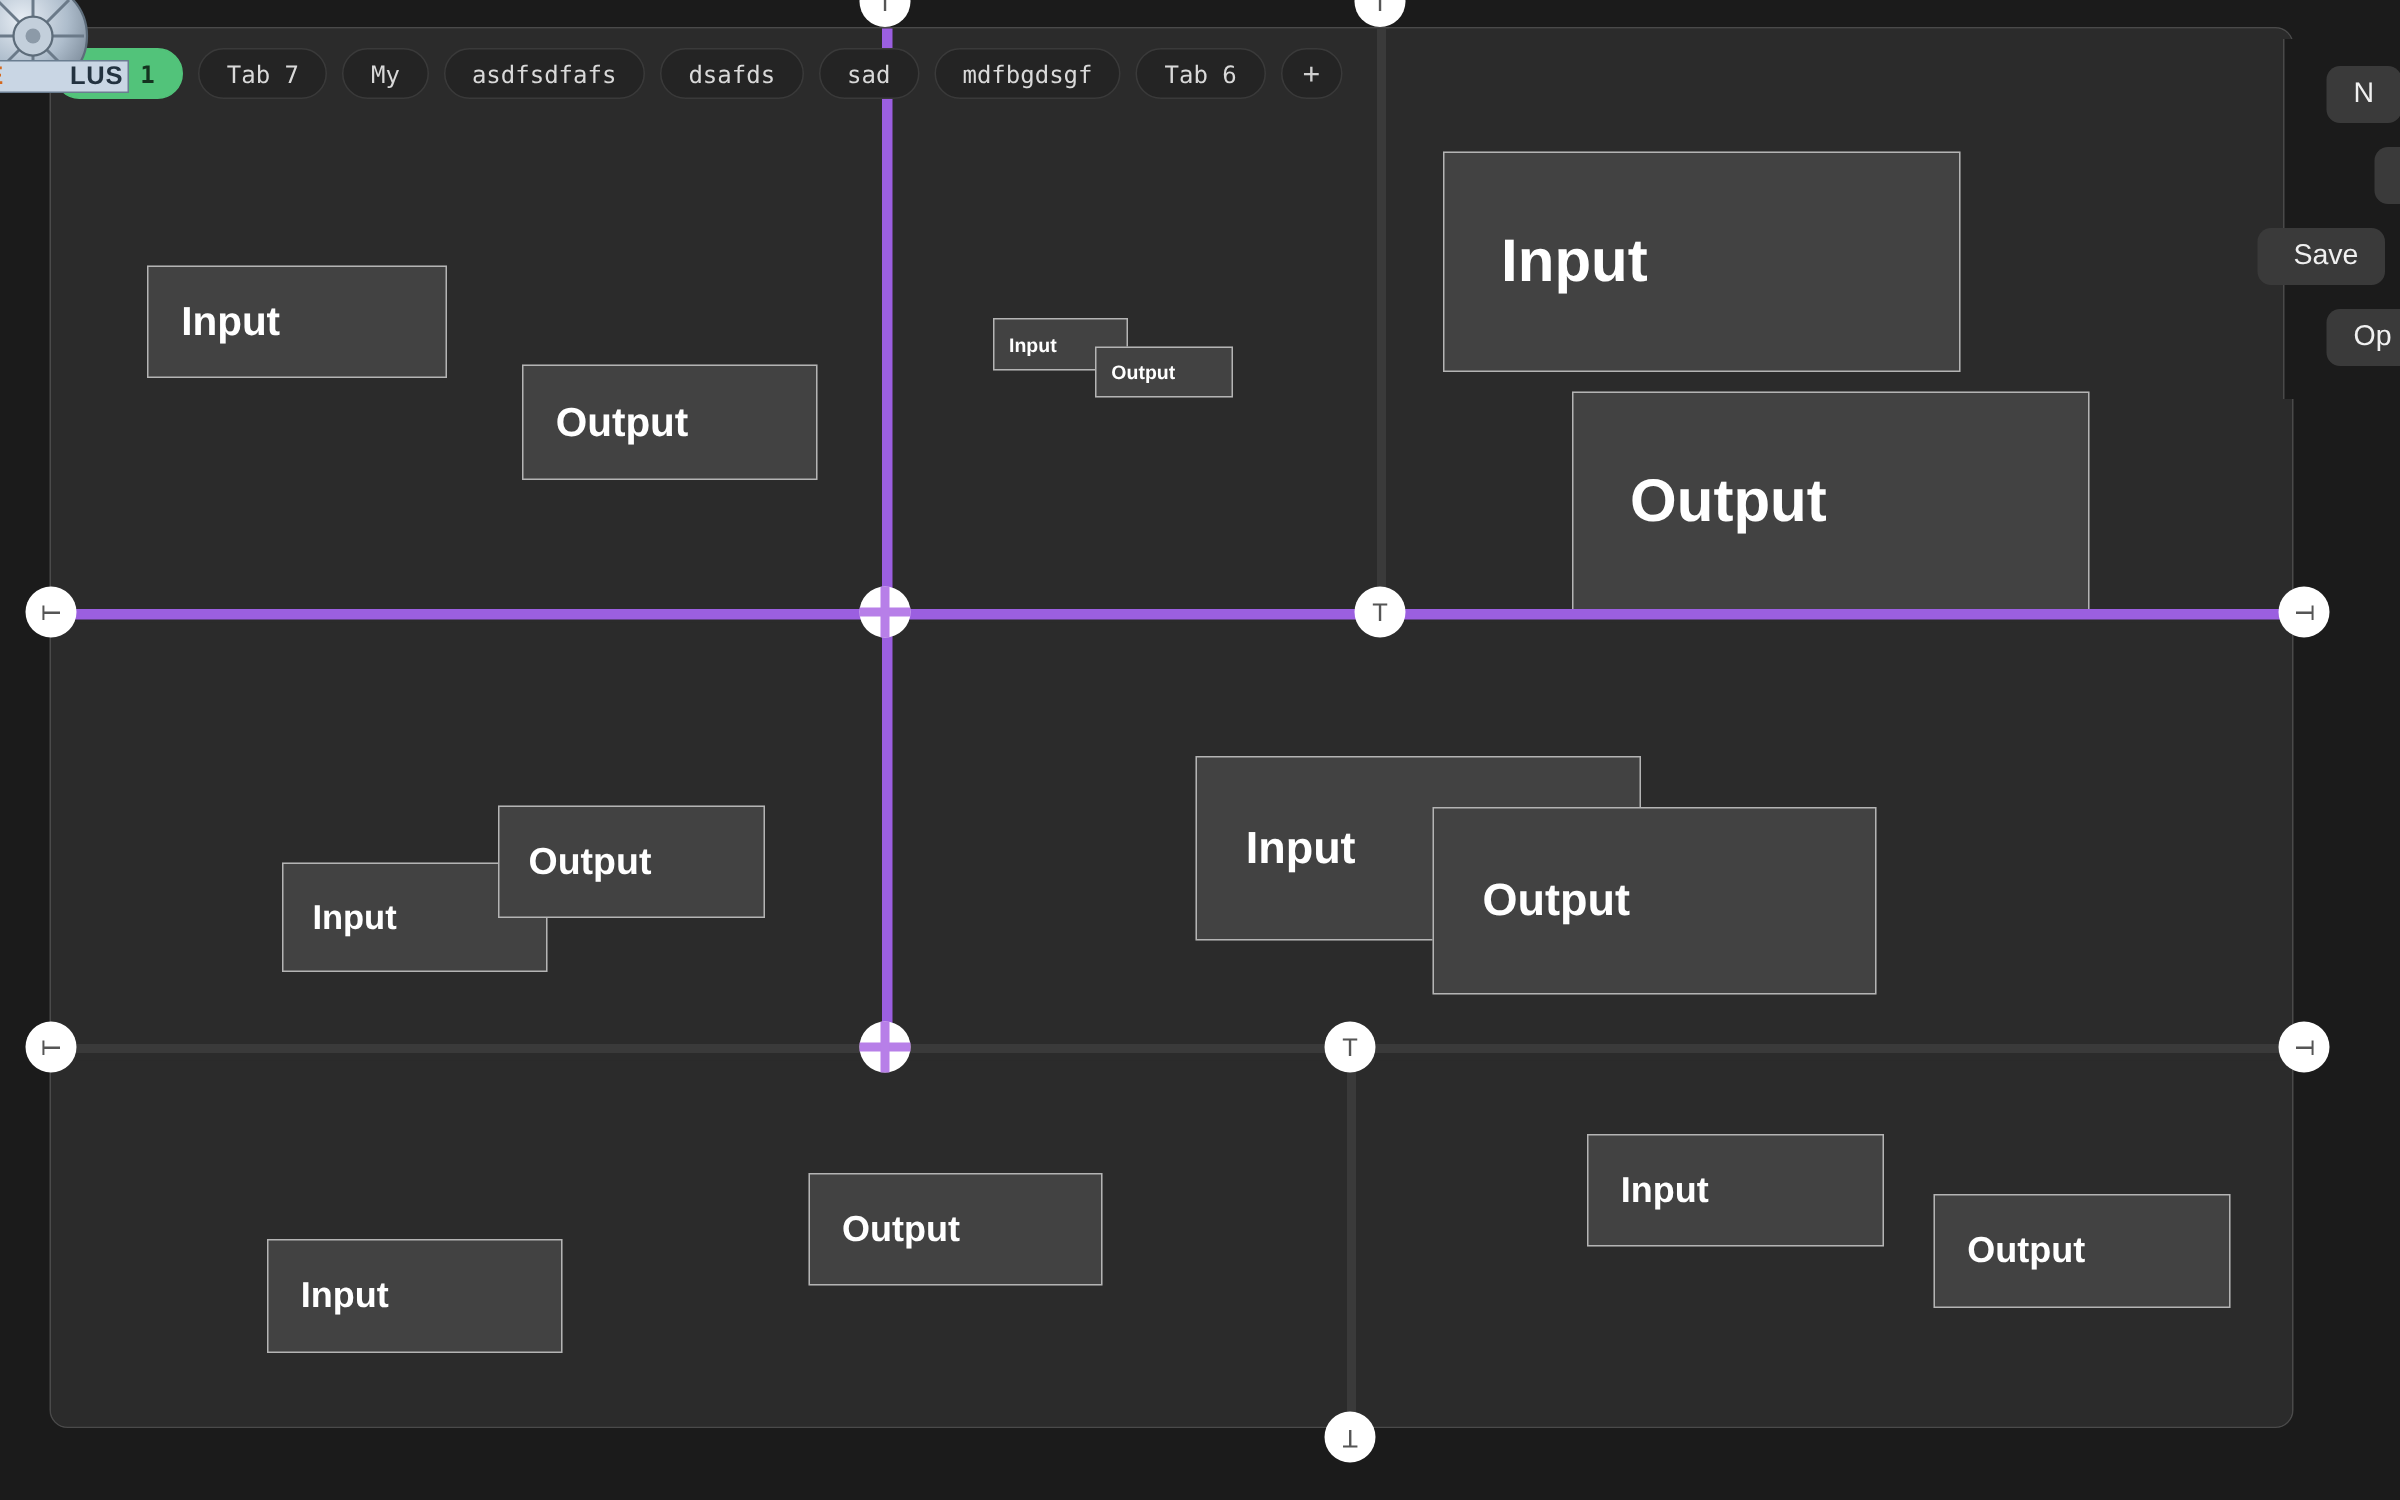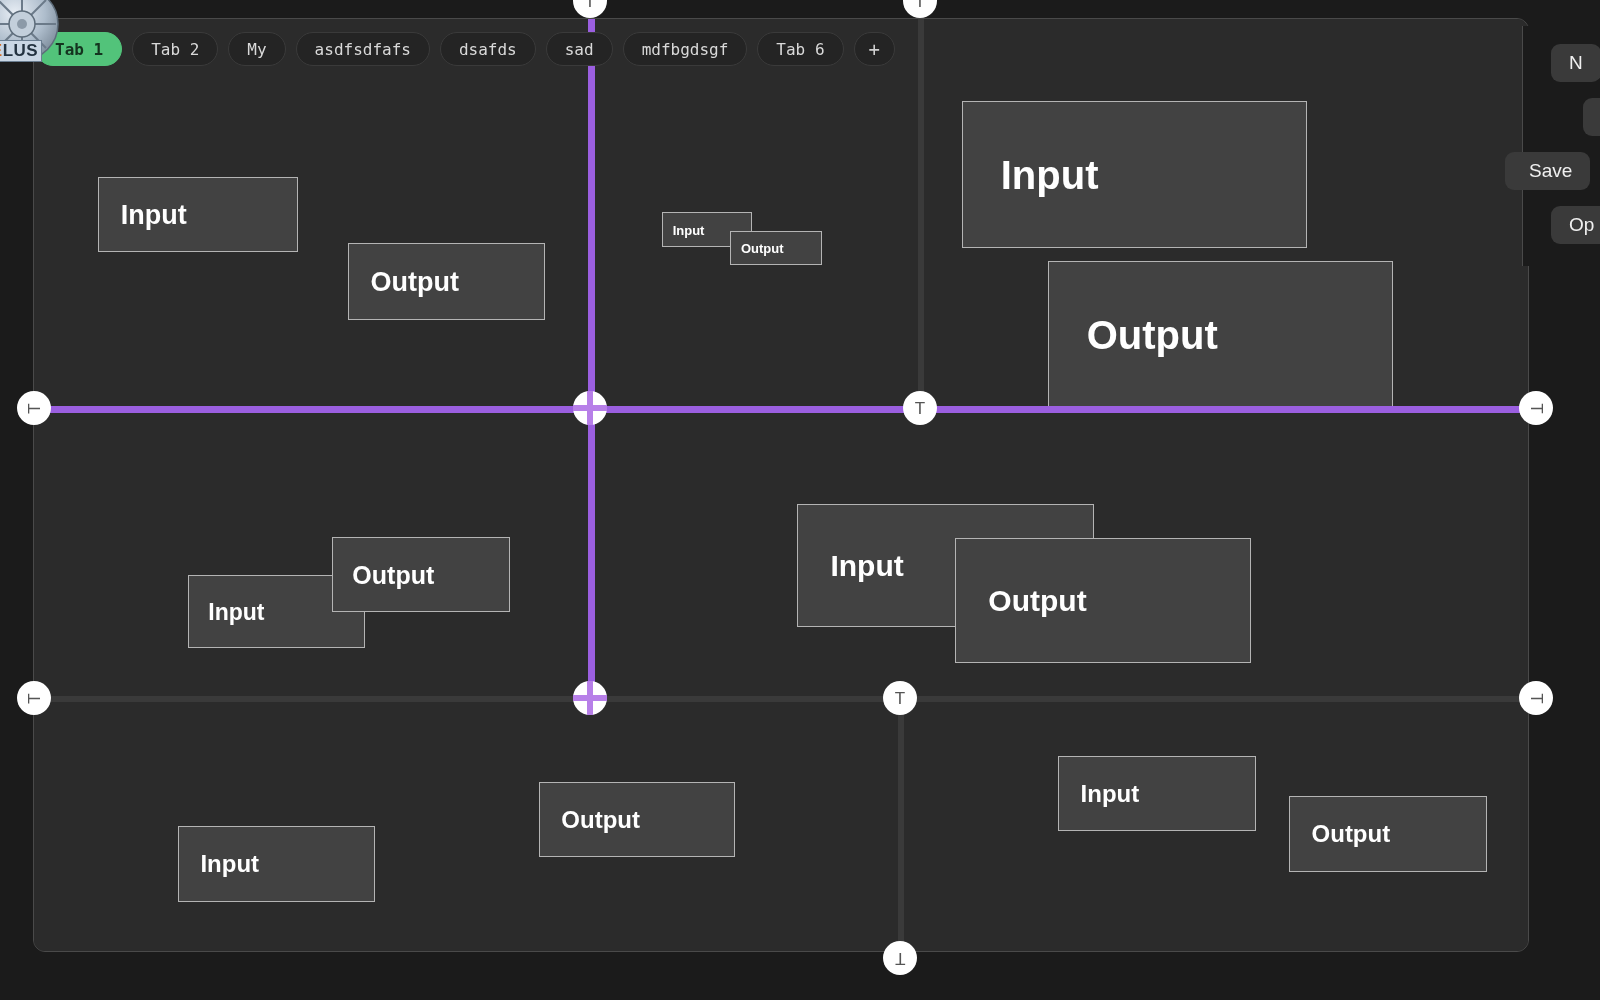--- a/index.html
+++ b/index.html
@@ -15,21 +15,21 @@
   
   .logo-wrap { position: absolute; left: -18px; top: -16px; width: 80px; height: 80px; z-index: 40; }
   .logo-badge {
     position: absolute; left: -8px; top: 56px;
     background: #c9d6e4; border: 1px solid #6a7d90;
     font-family: "Liberation Sans", sans-serif;
     font-size: 17px; font-weight: bold; letter-spacing: .5px;
     padding: 0 3px; white-space: nowrap; z-index: 41;
   }
   .logo-badge .c1 { color: #d4691e; }
-  .logo-badge .c2 { color: #233240; }
+  .logo-badge .c2 { color: #233240; margin-left: 44px; }
 
   
   .tabbar {
     position: absolute; left: 36px; top: 26px; right: 0; height: 46px;
     display: flex; align-items: center; gap: 10px; z-index: 30;
   }
   .tab {
     height: 34px; display: flex; align-items: center; justify-content: center;
     padding: 0 18px; border-radius: 17px;
     font-family: "DejaVu Sans Mono", monospace; font-size: 16px;
@@ -219,21 +219,21 @@
 
   <div class="handle pill" style="left:883px;top:941px;">
     <span class="g t-up">T</span>
   </div>
 
   <div class="tabbar">
     <div class="tab active">
       <span>Tab 1</span>
     </div>
     <div class="tab">
-      <span>Tab 2</span>
+      <span>Tab 7</span>
     </div>
     <div class="tab">
       <span>My</span>
     </div>
     <div class="tab">
       <span>asdfsdfafs</span>
     </div>
     <div class="tab">
       <span>dsafds</span>
     </div>

